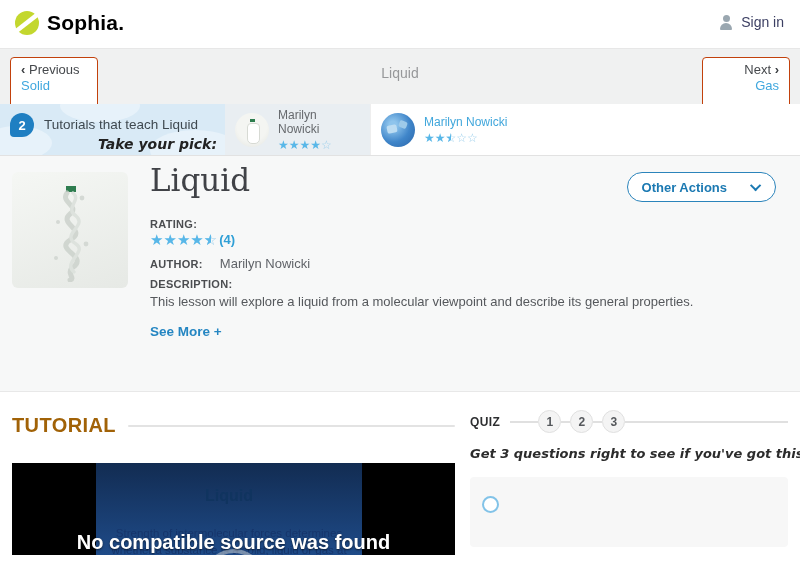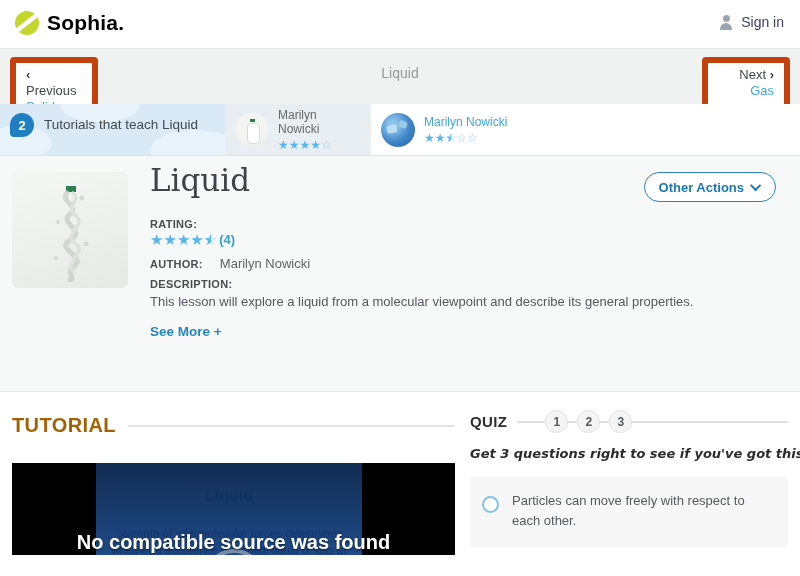--- a/index.html
+++ b/index.html
@@ -18,21 +18,21 @@
   .logo-icon svg{display:block}
   .logo-text{font-size:21px;font-weight:700;color:#000000;letter-spacing:.2px;}
   .signin{position:absolute;right:16px;top:14px;display:flex;align-items:center;gap:7px;cursor:pointer;}
   .person-icon{width:16px;height:16px;position:relative;display:inline-block;}
   .person-icon .head{position:absolute;left:4.5px;top:1px;width:7px;height:7px;border-radius:50%;background:#9aa7b0;}
   .person-icon .body{position:absolute;left:2px;top:9px;width:12px;height:7px;border-radius:6px 6px 1px 1px;background:#9aa7b0;}
   .signin-label{font-size:14px;font-weight:400;color:#3c3f63;}
 
   
   .navbar{position:absolute;left:0;top:48px;width:800px;height:56px;background:#f0f1f1;border-top:1px solid #e7e7e7;}
-  .nav-btn{position:absolute;top:8px;width:88px;height:59px;background:#fff;border:6px solid #c2410c;border-radius:4px;
+  .nav-btn{position:absolute;top:8px;width:88px;height:59px;background:#fff;border:1px solid #c2410c;border-radius:4px;
     padding:4px 10px;cursor:pointer;font-size:13px;line-height:16px;}
   .nav-btn .row1{color:#45484c;}
   .nav-btn .row2 a{color:#3fa7de;text-decoration:none;}
   .nav-prev{left:10px;text-align:left;}
   .nav-next{right:10px;text-align:right;}
   .chev{font-weight:700;color:#3a3d41;}
   .nav-center{position:absolute;left:0;right:0;top:16px;text-align:center;font-size:14px;color:#97989a;}
 
   
   .picker{position:absolute;left:0;top:104px;width:800px;height:52px;display:flex;border-bottom:1px solid #e2e2e2;}
@@ -72,21 +72,21 @@
   .st.half .hf{position:absolute;left:0;top:0;width:55%;overflow:hidden;color:var(--star-full);}
 
   
   .hero{position:absolute;left:0;top:156px;width:800px;height:236px;background:#f7f8f8;border-bottom:1px solid #e8e8e8;}
   .thumb{position:absolute;left:12px;top:16px;width:116px;height:116px;border-radius:6px;
     background:linear-gradient(160deg,#f5f7f4,#e6e9e5);overflow:hidden;}
   .thumb svg{display:block;margin:10px auto 0;}
   .lesson-title{position:absolute;left:150px;top:6px;font-family:"DejaVu Serif",serif;font-size:31px;color:#404247;}
   .other-actions{position:absolute;right:24px;top:16px;height:30px;padding:0 14px;background:#fff;
     border:1px solid #2b84bb;border-radius:16px;color:var(--blue-dark);font-size:13px;font-weight:600;
-    display:flex;align-items:center;gap:9px;cursor:pointer;}
+    display:flex;align-items:center;gap:26px;cursor:pointer;}
   .chev-down{width:8px;height:8px;border-left:2px solid var(--blue-dark);border-bottom:2px solid var(--blue-dark);
     transform:rotate(-45deg) translateY(-2px);display:inline-block;}
   .meta-label{font-size:11px;font-weight:700;color:#4b4d50;letter-spacing:.3px;}
   .lbl-rating{position:absolute;left:150px;top:62px;}
   .hero-stars{position:absolute;left:150px;top:76px;font-size:15px;line-height:1;display:flex;align-items:center;}
   .rating-count{color:#2f9fd6;font-size:13px;font-weight:700;margin-left:2px;cursor:pointer;}
   .author-row{position:absolute;left:150px;top:100px;display:flex;gap:17px;align-items:baseline;}
   .author-name{font-size:13px;color:#606368;}
   .lbl-desc{position:absolute;left:150px;top:122px;}
   .desc-text{position:absolute;left:150px;top:137px;width:565px;font-size:13px;color:#55585c;line-height:1.45;}
@@ -102,21 +102,21 @@
   .slide{position:absolute;left:84px;top:0;width:266px;height:200px;
     background:linear-gradient(180deg,#122c52 0%,#1e4a87 45%,#2d67ad 100%);text-align:center;}
   .slide-title{margin-top:24px;font-size:16px;color:#10345f;font-weight:600;}
   .slide-text{margin:20px auto 0;width:238px;font-size:11.5px;line-height:1.5;color:#16356b;}
   .play-btn{position:absolute;left:50%;top:86px;width:62px;height:62px;margin-left:-31px;border-radius:50%;
     border:4px solid rgba(200,205,210,.55);display:flex;align-items:center;justify-content:center;}
   .video-error{position:absolute;left:0;right:0;top:68px;text-align:center;color:#fff;font-size:20px;font-weight:700;text-shadow:0 1px 2px rgba(0,0,0,.6);}
 
   .col-quiz{position:absolute;left:470px;top:0;width:318px;}
   .quiz-head{display:flex;align-items:center;margin-top:18px;}
-  .quiz-title{font-size:15px;font-weight:800;color:#2e2f31;letter-spacing:.4px;flex:none;margin-right:10px;}
+  .quiz-title{font-size:12px;font-weight:800;color:#2e2f31;letter-spacing:.4px;flex:none;margin-right:10px;}
   .step-line{height:2px;background:#e0e0e0;flex:none;}
   .sl-a{width:28px}.sl-b{width:9px}.sl-c{flex:1}
   .step-circle{width:23px;height:23px;border-radius:50%;background:#f4f4f4;border:1px solid #e0e0e0;flex:none;
     display:flex;align-items:center;justify-content:center;font-size:12px;font-weight:700;color:#55585c;}
   .quiz-tagline{margin-top:13px;font-family:"DejaVu Sans",cursive;font-style:italic;font-size:13px;font-weight:600;
     color:#2c2c2c;white-space:nowrap;}
   .quiz-question{margin-top:14px;font-size:13px;font-weight:700;color:#4a4c50;}
   .option-card{margin-top:16px;background:#f7f7f7;border-radius:4px;padding:14px 12px;display:flex;gap:13px;cursor:pointer;height:70px;}
   .radio{width:17px;height:17px;border-radius:50%;background:#fff;border:2px solid #82c3e8;flex:none;margin-top:5px;cursor:pointer;}
   .option-text{font-size:13px;color:#565a5e;line-height:1.55;}
@@ -159,20 +159,21 @@
     </div>
   </div>
 
   <div class="picker">
     <div class="picker-intro">
       <span class="cloud c1"></span>
       <span class="cloud c2"></span>
       <span class="cloud c3"></span>
       <span class="picker-badge">2</span>
       <span class="picker-title">Tutorials that teach Liquid</span>
+      <span class="picker-tagline">Take your pick:</span>
     </div>
     <div class="tcard tcard-1">
       <span class="avatar avatar-bottle"></span>
       <span class="tinfo">
         <span class="tname">Marilyn Nowicki</span>
         <span class="tstars"><span class="st full">★</span><span class="st full">★</span><span class="st full">★</span><span class="st full">★</span><span class="st empty">☆</span></span>
       </span>
     </div>
     <div class="tcard tcard-2">
       <span class="avatar avatar-ice"></span>
@@ -238,18 +239,17 @@
         <span class="step-circle">1</span>
         <span class="step-line sl-b"></span>
         <span class="step-circle">2</span>
         <span class="step-line sl-b"></span>
         <span class="step-circle">3</span>
         <span class="step-line sl-c"></span>
       </div>
       <div class="quiz-tagline">Get 3 questions right to see if you've got this concept</div>
       <div class="option-card">
         <span class="radio"></span>
-        <span class="option-text">Particles can move freely with respect to each other.</span>
       </div>
     </div>
 
   </div>
 </div>
 
 </body></html>

